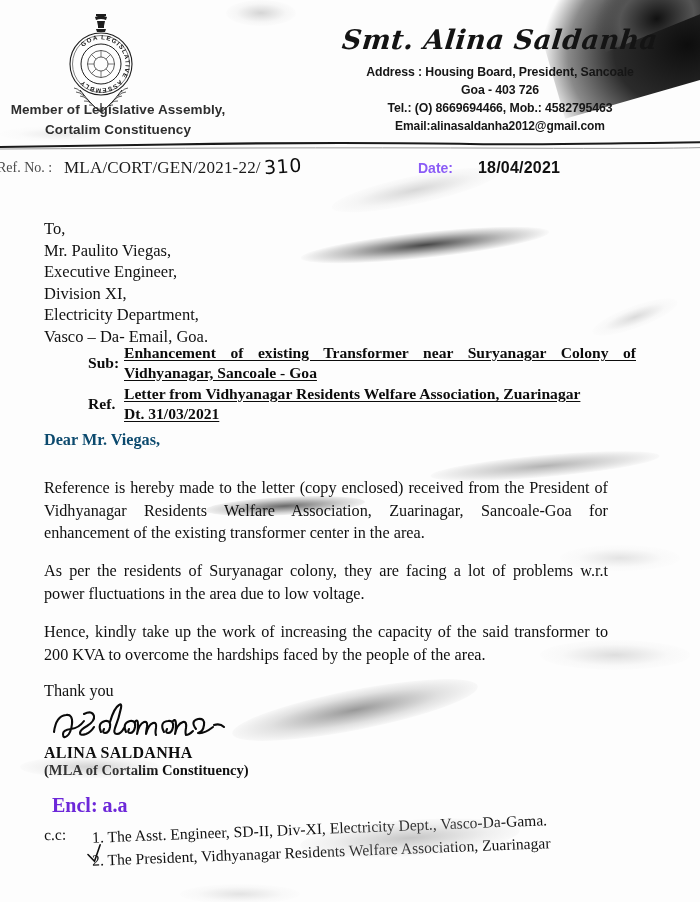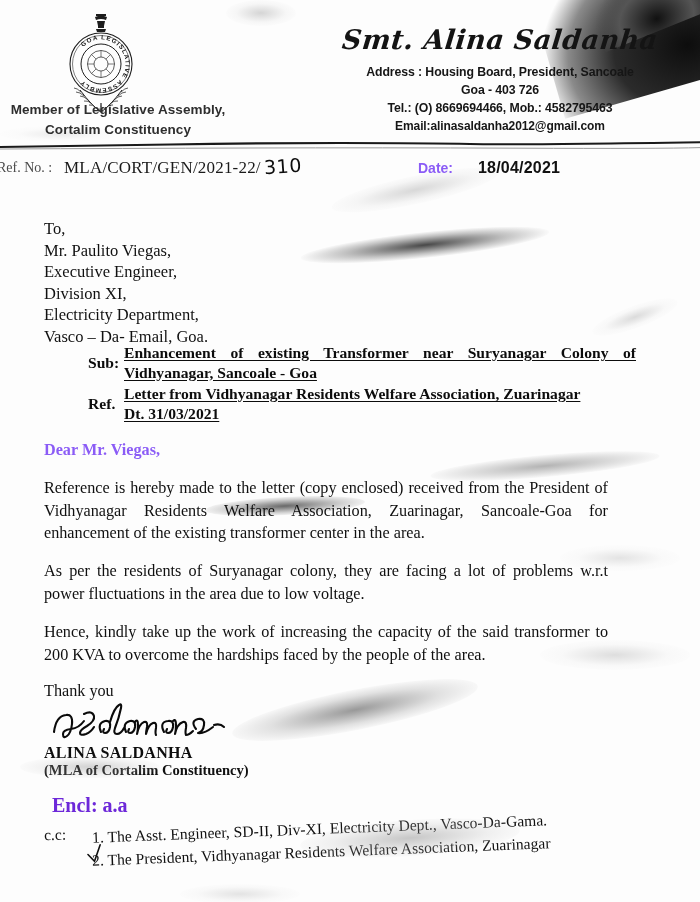--- a/index.html
+++ b/index.html
@@ -117,21 +117,21 @@
   .sr-row{display:flex;align-items:center;margin-bottom:2px;}
   .sr-lbl{font-weight:bold;flex:0 0 36px;line-height:19.5px;}
   .sr-txt{font-weight:bold;line-height:19.5px;}
   .sr-txt u{text-decoration:underline;text-underline-offset:1.5px;}
   .just{text-align:justify;text-align-last:justify;}
 
   .para{
     position:absolute;left:44px;width:564px;
     font-size:16.2px;line-height:22.5px;color:#101010;text-align:justify;
   }
-  .greet{position:absolute;left:44px;top:441px;font-size:16.2px;color:#8b5cf6;font-weight:600;}
+  .greet{position:absolute;left:44px;top:431px;font-size:16.2px;color:#0c4a6e;font-weight:600;}
   .p1{top:477px;}
   .p2{top:560px;}
   .p3{top:621px;}
   .thanks{position:absolute;left:44px;top:682px;font-size:16.2px;color:#111;}
 
   .sign-cursive{
     position:absolute;left:46px;top:702px;width:200px;height:42px;
   }
   .sign-name{
     position:absolute;left:44px;top:744px;

